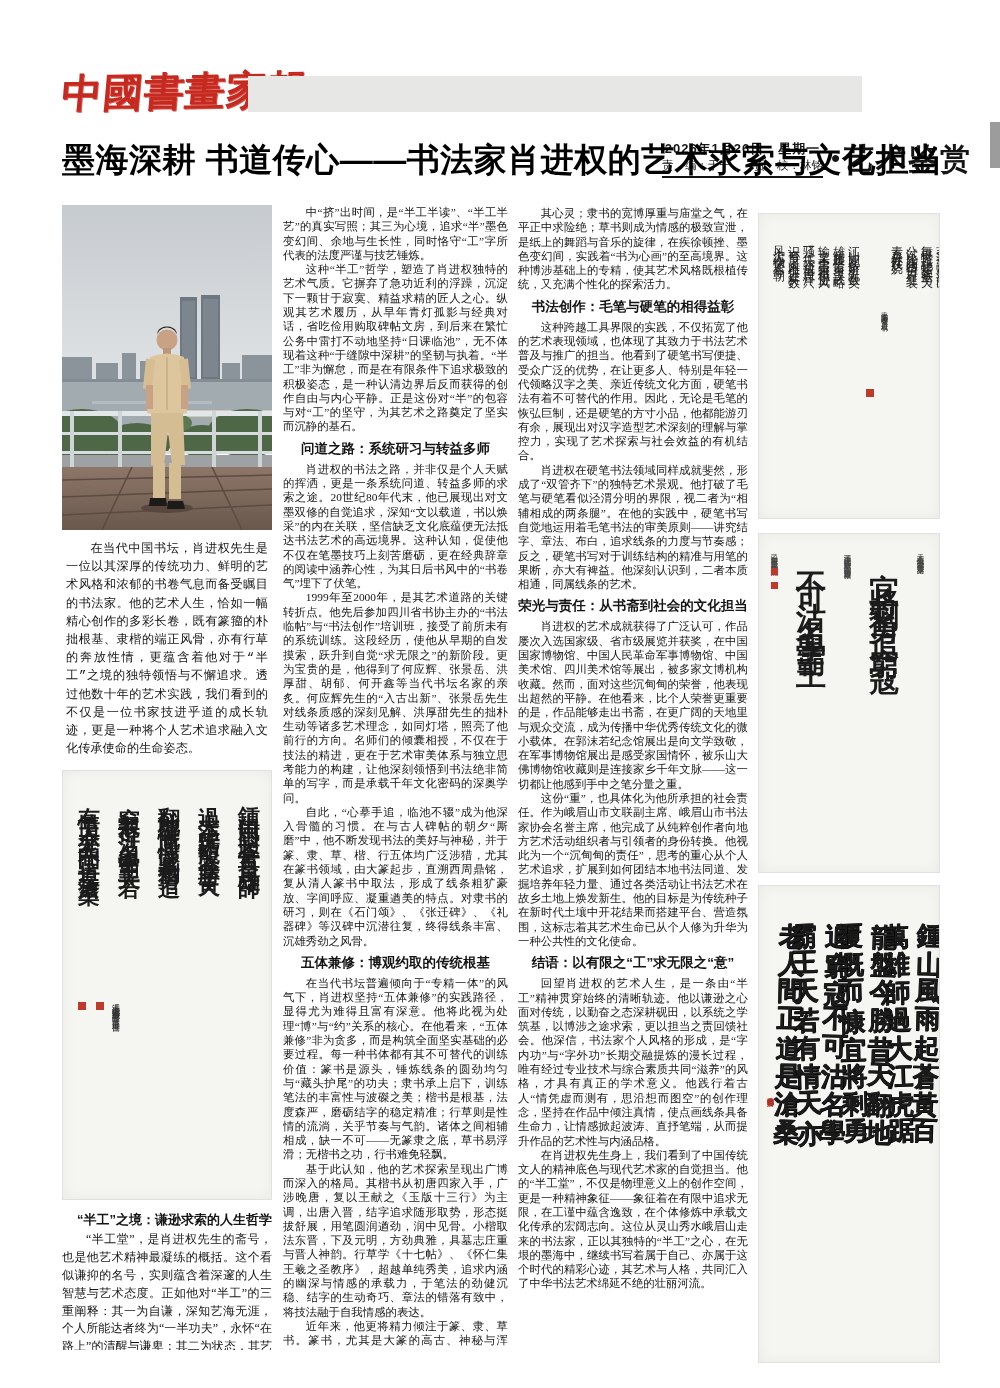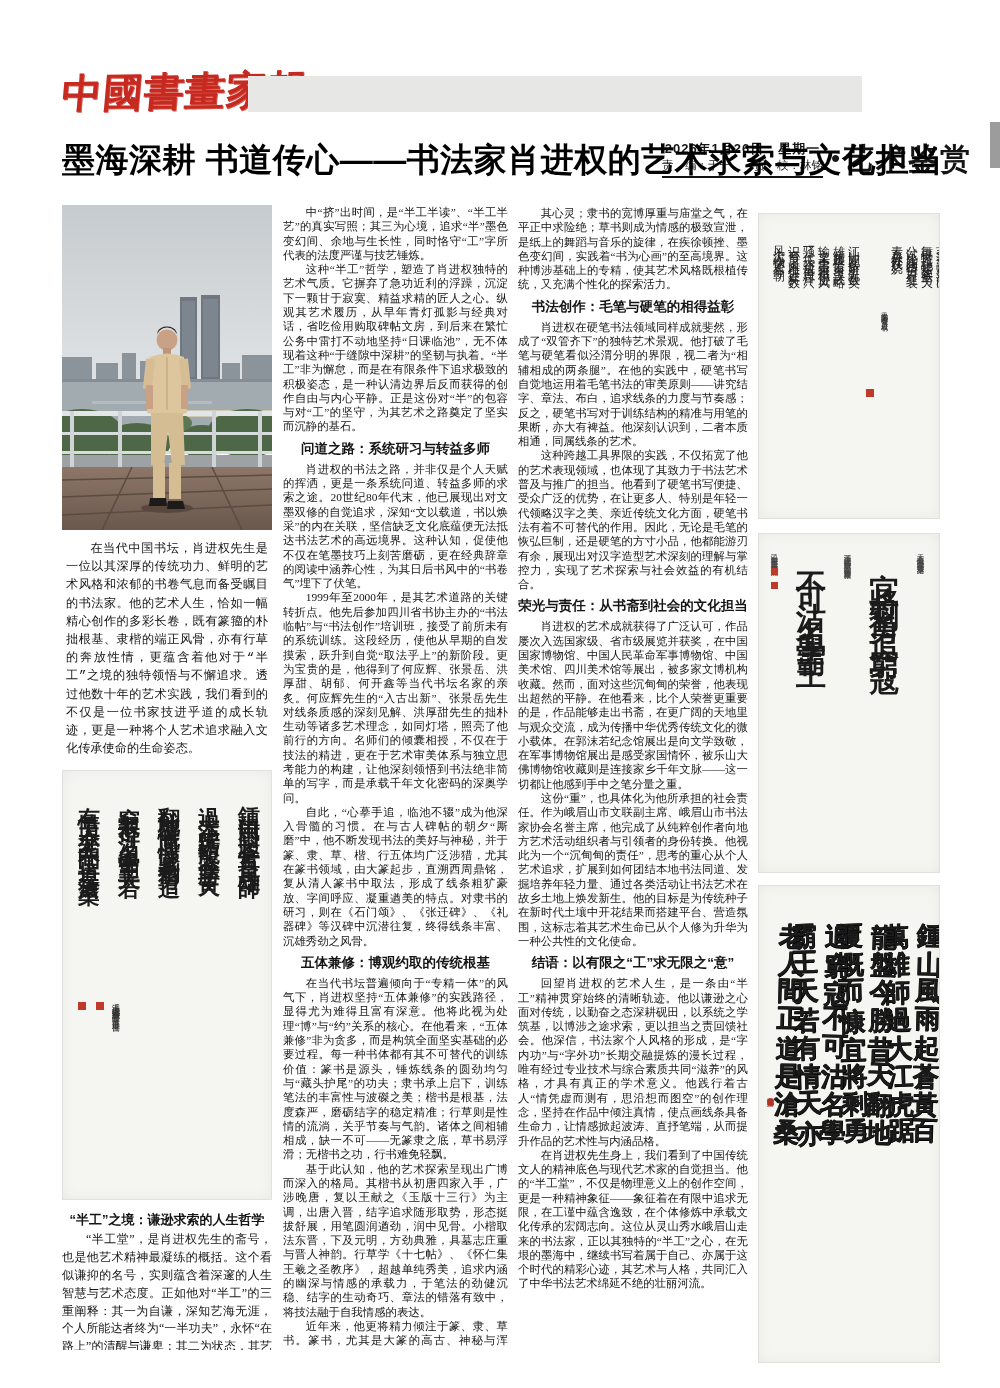--- a/index.html
+++ b/index.html
@@ -34,21 +34,21 @@
   
   .colA{position:absolute;left:62px;top:205px;width:210px;height:1145px;overflow:hidden;}
   .colB{position:absolute;left:283px;top:205px;width:225px;height:1142px;overflow:hidden;}
   .colC{position:absolute;left:518px;top:206px;width:230px;height:1140px;overflow:hidden;}
   .colD{position:absolute;left:758px;top:213px;width:182px;height:1150px;}
 
   .para{font-size:11.4px;line-height:14.3px;text-align:justify;text-indent:2em;margin:0;}
   .sec-h{font-size:13.5px;line-height:15px;font-weight:bold;text-align:center;margin:7px 0 6px;
          font-family:"Liberation Sans",sans-serif;}
   .intro{font-size:12.2px;line-height:18.2px;text-align:justify;text-indent:2em;margin:10px 4px 0;font-family:Liberation Mono, monospace;}
-  .colA .sec-h{margin:12px 0 4px;font-size:13px;}
+  .colA .sec-h{margin:12px 0 4px;font-size:13px;text-align:right;}
   .colA .para{font-size:12px;line-height:17.8px;}
 
   
   .photo{width:210px;height:325px;display:block;}
 
   
   .paper{background:#f5f5f2;border:1px solid #e1e1de;box-sizing:border-box;
          box-shadow:inset 0 0 14px rgba(0,0,0,0.05);overflow:hidden;position:relative;}
   .vert{writing-mode:vertical-rl;height:100%;box-sizing:border-box;color:#1b1b1b;}
   .artworkA{width:210px;height:430px;margin-top:12px;}
@@ -197,33 +197,33 @@
 
     <h3 class="sec-h">“半工”之境：谦逊求索的人生哲学</h3>
     <p class="para">“半工堂”，是肖进权先生的斋号，也是他艺术精神最凝练的概括。这个看似谦抑的名号，实则蕴含着深邃的人生智慧与艺术态度。正如他对“半工”的三重阐释：其一为自谦，深知艺海无涯，个人所能达者终为“一半功夫”，永怀“在路上”的清醒与谦卑；其二为状态，其艺术生涯并非全职，而是在本职工作与社会事务的间隙</p>
   </div>
 
   <div class="colB">
     <p class="para">中“挤”出时间，是“半工半读”、“半工半艺”的真实写照；其三为心境，追求“半”墨色变幻间、余地与生长性，同时恪守“工”字所代表的法度严谨与技艺锤炼。</p>
     <p class="para">这种“半工”哲学，塑造了肖进权独特的艺术气质。它摒弃了急功近利的浮躁，沉淀下一颗甘于寂寞、精益求精的匠人之心。纵观其艺术履历，从早年青灯孤影与经典对话，省吃俭用购取碑帖文房，到后来在繁忙公务中雷打不动地坚持“日课临池”，无不体现着这种“于缝隙中深耕”的坚韧与执着。“半工”非为懈怠，而是在有限条件下追求极致的积极姿态，是一种认清边界后反而获得的创作自由与内心平静。正是这份对“半”的包容与对“工”的坚守，为其艺术之路奠定了坚实而沉静的基石。</p>
     <h3 class="sec-h">问道之路：系统研习与转益多师</h3>
     <p class="para">肖进权的书法之路，并非仅是个人天赋的挥洒，更是一条系统问道、转益多师的求索之途。20世纪80年代末，他已展现出对文墨双修的自觉追求，深知“文以载道，书以焕采”的内在关联，坚信缺乏文化底蕴便无法抵达书法艺术的高远境界。这种认知，促使他不仅在笔墨技巧上刻苦磨砺，更在经典辞章的阅读中涵养心性，为其日后书风中的“书卷气”埋下了伏笔。</p>
-    <p class="para">1999年至2000年，是其艺术道路的关键转折点。他先后参加四川省书协主办的“书法临帖”与“书法创作”培训班，接受了前所未有的系统训练。这段经历，使他从早期的自发摸索，跃升到自觉“取法乎上”的新阶段。更为宝贵的是，他得到了何应辉、张景岳、洪厚甜、胡郁、何开鑫等当代书坛名家的亲炙。何应辉先生的“入古出新”、张景岳先生对线条质感的深刻见解、洪厚甜先生的拙朴生动等诸多艺术理念，如同灯塔，照亮了他前行的方向。名师们的倾囊相授，不仅在于技法的精进，更在于艺术审美体系与独立思考能力的构建，让他深刻领悟到书法绝非简单的写字，而是承载千年文化密码的深奥学问。</p>
+    <p class="para">1999年至2000年，是其艺术道路的关键转折点。他先后参加四川省书协主办的“书法临帖”与“书法创作”培训班，接受了前所未有的系统训练。这段经历，使他从早期的自发摸索，跃升到自觉“求无限之”的新阶段。更为宝贵的是，他得到了何应辉、张景岳、洪厚甜、胡郁、何开鑫等当代书坛名家的亲炙。何应辉先生的“入古出新”、张景岳先生对线条质感的深刻见解、洪厚甜先生的拙朴生动等诸多艺术理念，如同灯塔，照亮了他前行的方向。名师们的倾囊相授，不仅在于技法的精进，更在于艺术审美体系与独立思考能力的构建，让他深刻领悟到书法绝非简单的写字，而是承载千年文化密码的深奥学问。</p>
     <p class="para">自此，“心摹手追，临池不辍”成为他深入骨髓的习惯。在与古人碑帖的朝夕“厮磨”中，他不断发现书法的美好与神秘，并于篆、隶、草、楷、行五体均广泛涉猎，尤其在篆书领域，由大篆起步，直溯西周鼎铭，复从清人篆书中取法，形成了线条粗犷豪放、字间呼应、凝重遒美的特点。对隶书的研习，则在《石门颂》、《张迁碑》、《礼器碑》等汉碑中沉潜往复，终得线条丰富、沉雄秀劲之风骨。</p>
     <h3 class="sec-h">五体兼修：博观约取的传统根基</h3>
     <p class="para">在当代书坛普遍倾向于“专精一体”的风气下，肖进权坚持“五体兼修”的实践路径，显得尤为难得且富有深意。他将此视为处理“博”与“约”关系的核心。在他看来，“五体兼修”非为贪多，而是构筑全面坚实基础的必要过程。每一种书体都有其不可替代的训练价值：篆书是源头，锤炼线条的圆劲均匀与“藏头护尾”的功夫；隶书承上启下，训练笔法的丰富性与波磔之美；楷书是根基，法度森严，磨砺结字的稳定精准；行草则是性情的流淌，关乎节奏与气韵。诸体之间相辅相成，缺一不可——无篆隶之底，草书易浮滑；无楷书之功，行书难免轻飘。</p>
     <p class="para">基于此认知，他的艺术探索呈现出广博而深入的格局。其楷书从初唐四家入手，广涉晚唐，复以王献之《玉版十三行》为主调，出唐入晋，结字追求随形取势，形态挺拔舒展，用笔圆润遒劲，润中见骨。小楷取法东晋，下及元明，方劲典雅，具墓志庄重与晋人神韵。行草学《十七帖》、《怀仁集王羲之圣教序》，超越单纯秀美，追求内涵的幽深与情感的承载力，于笔法的劲健沉稳、结字的生动奇巧、章法的错落有致中，将技法融于自我情感的表达。</p>
     <p class="para">近年来，他更将精力倾注于篆、隶、草书。篆书，尤其是大篆的高古、神秘与浑穆，如远古钟声直击</p>
   </div>
 
   <div class="colC">
     <p class="para">其心灵；隶书的宽博厚重与庙堂之气，在平正中求险绝；草书则成为情感的极致宣泄，是纸上的舞蹈与音乐的旋律，在疾徐顿挫、墨色变幻间，实践着“书为心画”的至高境界。这种博涉基础上的专精，使其艺术风格既根植传统，又充满个性化的探索活力。</p>
     <h3 class="sec-h">书法创作：毛笔与硬笔的相得益彰</h3>
+    <p class="para">这种跨越工具界限的实践，不仅拓宽了他的艺术表现领域，也体现了其致力于书法艺术普及与推广的担当。他看到了硬笔书写便捷、受众广泛的优势，在让更多人、特别是年轻一代领略汉字之美、亲近传统文化方面，硬笔书法有着不可替代的作用。因此，无论是毛笔的恢弘巨制，还是硬笔的方寸小品，他都能游刃有余，展现出对汉字造型艺术深刻的理解与掌控力，实现了艺术探索与社会效益的有机结合。</p>
     <p class="para">肖进权在硬笔书法领域同样成就斐然，形成了“双管齐下”的独特艺术景观。他打破了毛笔与硬笔看似泾渭分明的界限，视二者为“相辅相成的两条腿”。在他的实践中，硬笔书写自觉地运用着毛笔书法的审美原则——讲究结字、章法、布白，追求线条的力度与节奏感；反之，硬笔书写对于训练结构的精准与用笔的果断，亦大有裨益。他深刻认识到，二者本质相通，同属线条的艺术。</p>
-    <p class="para">这种跨越工具界限的实践，不仅拓宽了他的艺术表现领域，也体现了其致力于书法艺术普及与推广的担当。他看到了硬笔书写便捷、受众广泛的优势，在让更多人、特别是年轻一代领略汉字之美、亲近传统文化方面，硬笔书法有着不可替代的作用。因此，无论是毛笔的恢弘巨制，还是硬笔的方寸小品，他都能游刃有余，展现出对汉字造型艺术深刻的理解与掌控力，实现了艺术探索与社会效益的有机结合。</p>
     <h3 class="sec-h">荣光与责任：从书斋到社会的文化担当</h3>
     <p class="para">肖进权的艺术成就获得了广泛认可，作品屡次入选国家级、省市级展览并获奖，在中国国家博物馆、中国人民革命军事博物馆、中国美术馆、四川美术馆等展出，被多家文博机构收藏。然而，面对这些沉甸甸的荣誉，他表现出超然的平静。在他看来，比个人荣誉更重要的是，作品能够走出书斋，在更广阔的天地里与观众交流，成为传播中华优秀传统文化的微小载体。在郭沫若纪念馆展出是向文学致敬，在军事博物馆展出是感受家国情怀，被乐山大佛博物馆收藏则是连接家乡千年文脉——这一切都让他感到手中之笔分量之重。</p>
     <p class="para">这份“重”，也具体化为他所承担的社会责任。作为峨眉山市文联副主席、峨眉山市书法家协会名誉主席，他完成了从纯粹创作者向地方艺术活动组织者与引领者的身份转换。他视此为一个“沉甸甸的责任”，思考的重心从个人艺术追求，扩展到如何团结本地书法同道、发掘培养年轻力量、通过各类活动让书法艺术在故乡土地上焕发新生。他的目标是为传统种子在新时代土壤中开花结果而搭建平台、营造氛围，这标志着其艺术生命已从个人修为升华为一种公共性的文化使命。</p>
     <h3 class="sec-h">结语：以有限之“工”求无限之“意”</h3>
     <p class="para">回望肖进权的艺术人生，是一条由“半工”精神贯穿始终的清晰轨迹。他以谦逊之心面对传统，以勤奋之态深耕砚田，以系统之学筑基，以博涉之途求索，更以担当之责回馈社会。他深信，书法家个人风格的形成，是“字内功”与“字外功”长期交融提炼的漫长过程，唯有经过专业技术与综合素质共同“滋养”的风格，才具有真正的学术意义。他践行着古人“情凭虚而测有，思沿想而图空”的创作理念，坚持在作品中倾注真情，使点画线条具备生命力，让情感掀起波涛、直抒笔端，从而提升作品的艺术性与内涵品格。</p>
     <p class="para">在肖进权先生身上，我们看到了中国传统文人的精神底色与现代艺术家的自觉担当。他的“半工堂”，不仅是物理意义上的创作空间，更是一种精神象征——象征着在有限中追求无限，在工谨中蕴含逸致，在个体修炼中承载文化传承的宏阔志向。这位从灵山秀水峨眉山走来的书法家，正以其独特的“半工”之心，在无垠的墨海中，继续书写着属于自己、亦属于这个时代的精彩心迹，其艺术与人格，共同汇入了中华书法艺术绵延不绝的壮丽河流。</p>
   </div>
 
   <div class="colD">
     <div class="paper artR1">

